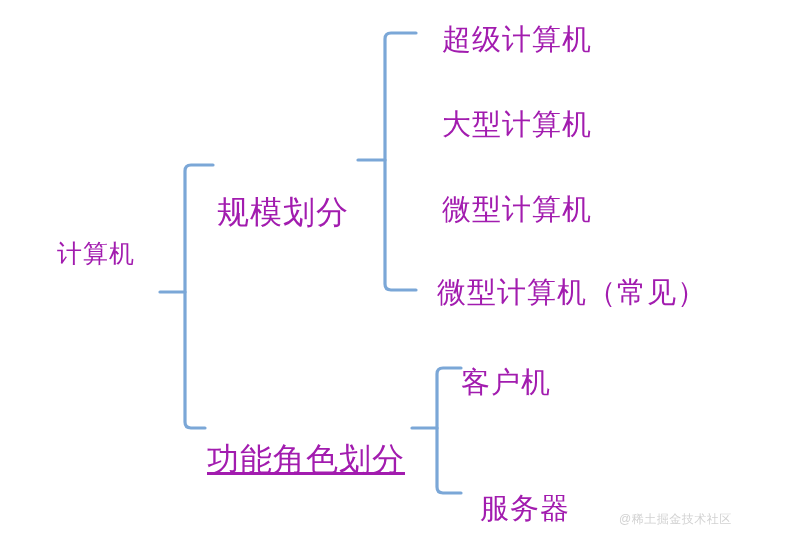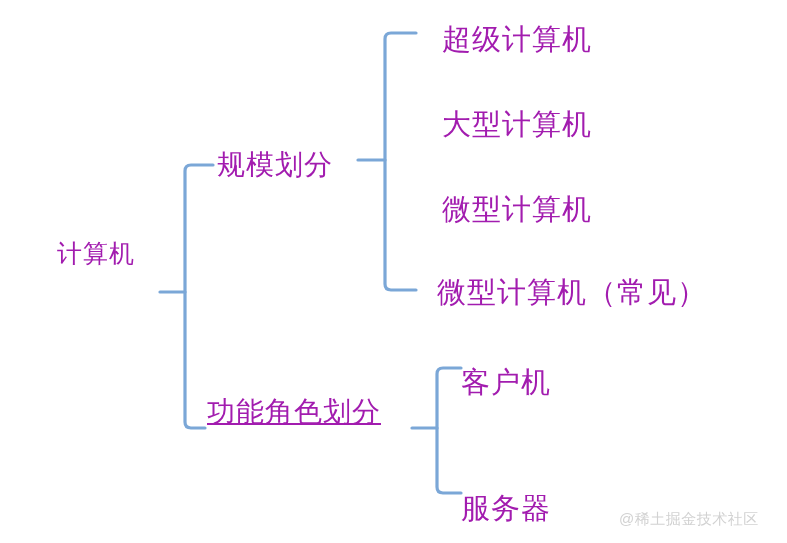--- a/index.html
+++ b/index.html
@@ -30,46 +30,47 @@
     font-family: "Liberation Serif", "DejaVu Serif", serif;
     letter-spacing: 1px;
     transform: translateY(-50%);
   }
   .node-root {
     font-size: 25px;
     left: 57px;
     top: 253px;
   }
   .node-l1 {
-    font-size: 28px;
+    font-size: 32px;
+    margin-top: 48px;
   }
   .node-l2 {
     font-size: 29px;
   }
   #node-scale {
     left: 217px;
     top: 165px;
   }
   #node-role {
     left: 207px;
     top: 412px;
     text-decoration: underline;
   }
   #leaf-0 { left: 442px; top: 40px; }
   #leaf-1 { left: 442px; top: 125px; }
   #leaf-2 { left: 442px; top: 210px; }
   #leaf-3 { left: 437px; top: 293px; }
   #leaf-4 { left: 461px; top: 383px; }
-  #leaf-5 { left: 461px; top: 509px; }
+  #leaf-5 { left: 480px; top: 509px; }
   .watermark {
     position: absolute;
     left: 619px;
     top: 519px;
     transform: translateY(-50%);
-    font-size: 15px;
+    font-size: 12px;
     color: #d2d2d2;
     font-family: "Liberation Sans", "DejaVu Sans", sans-serif;
     letter-spacing: 0.5px;
     white-space: nowrap;
   }
 </style>
 </head>
 <body>
 
 <div id="canvas">

